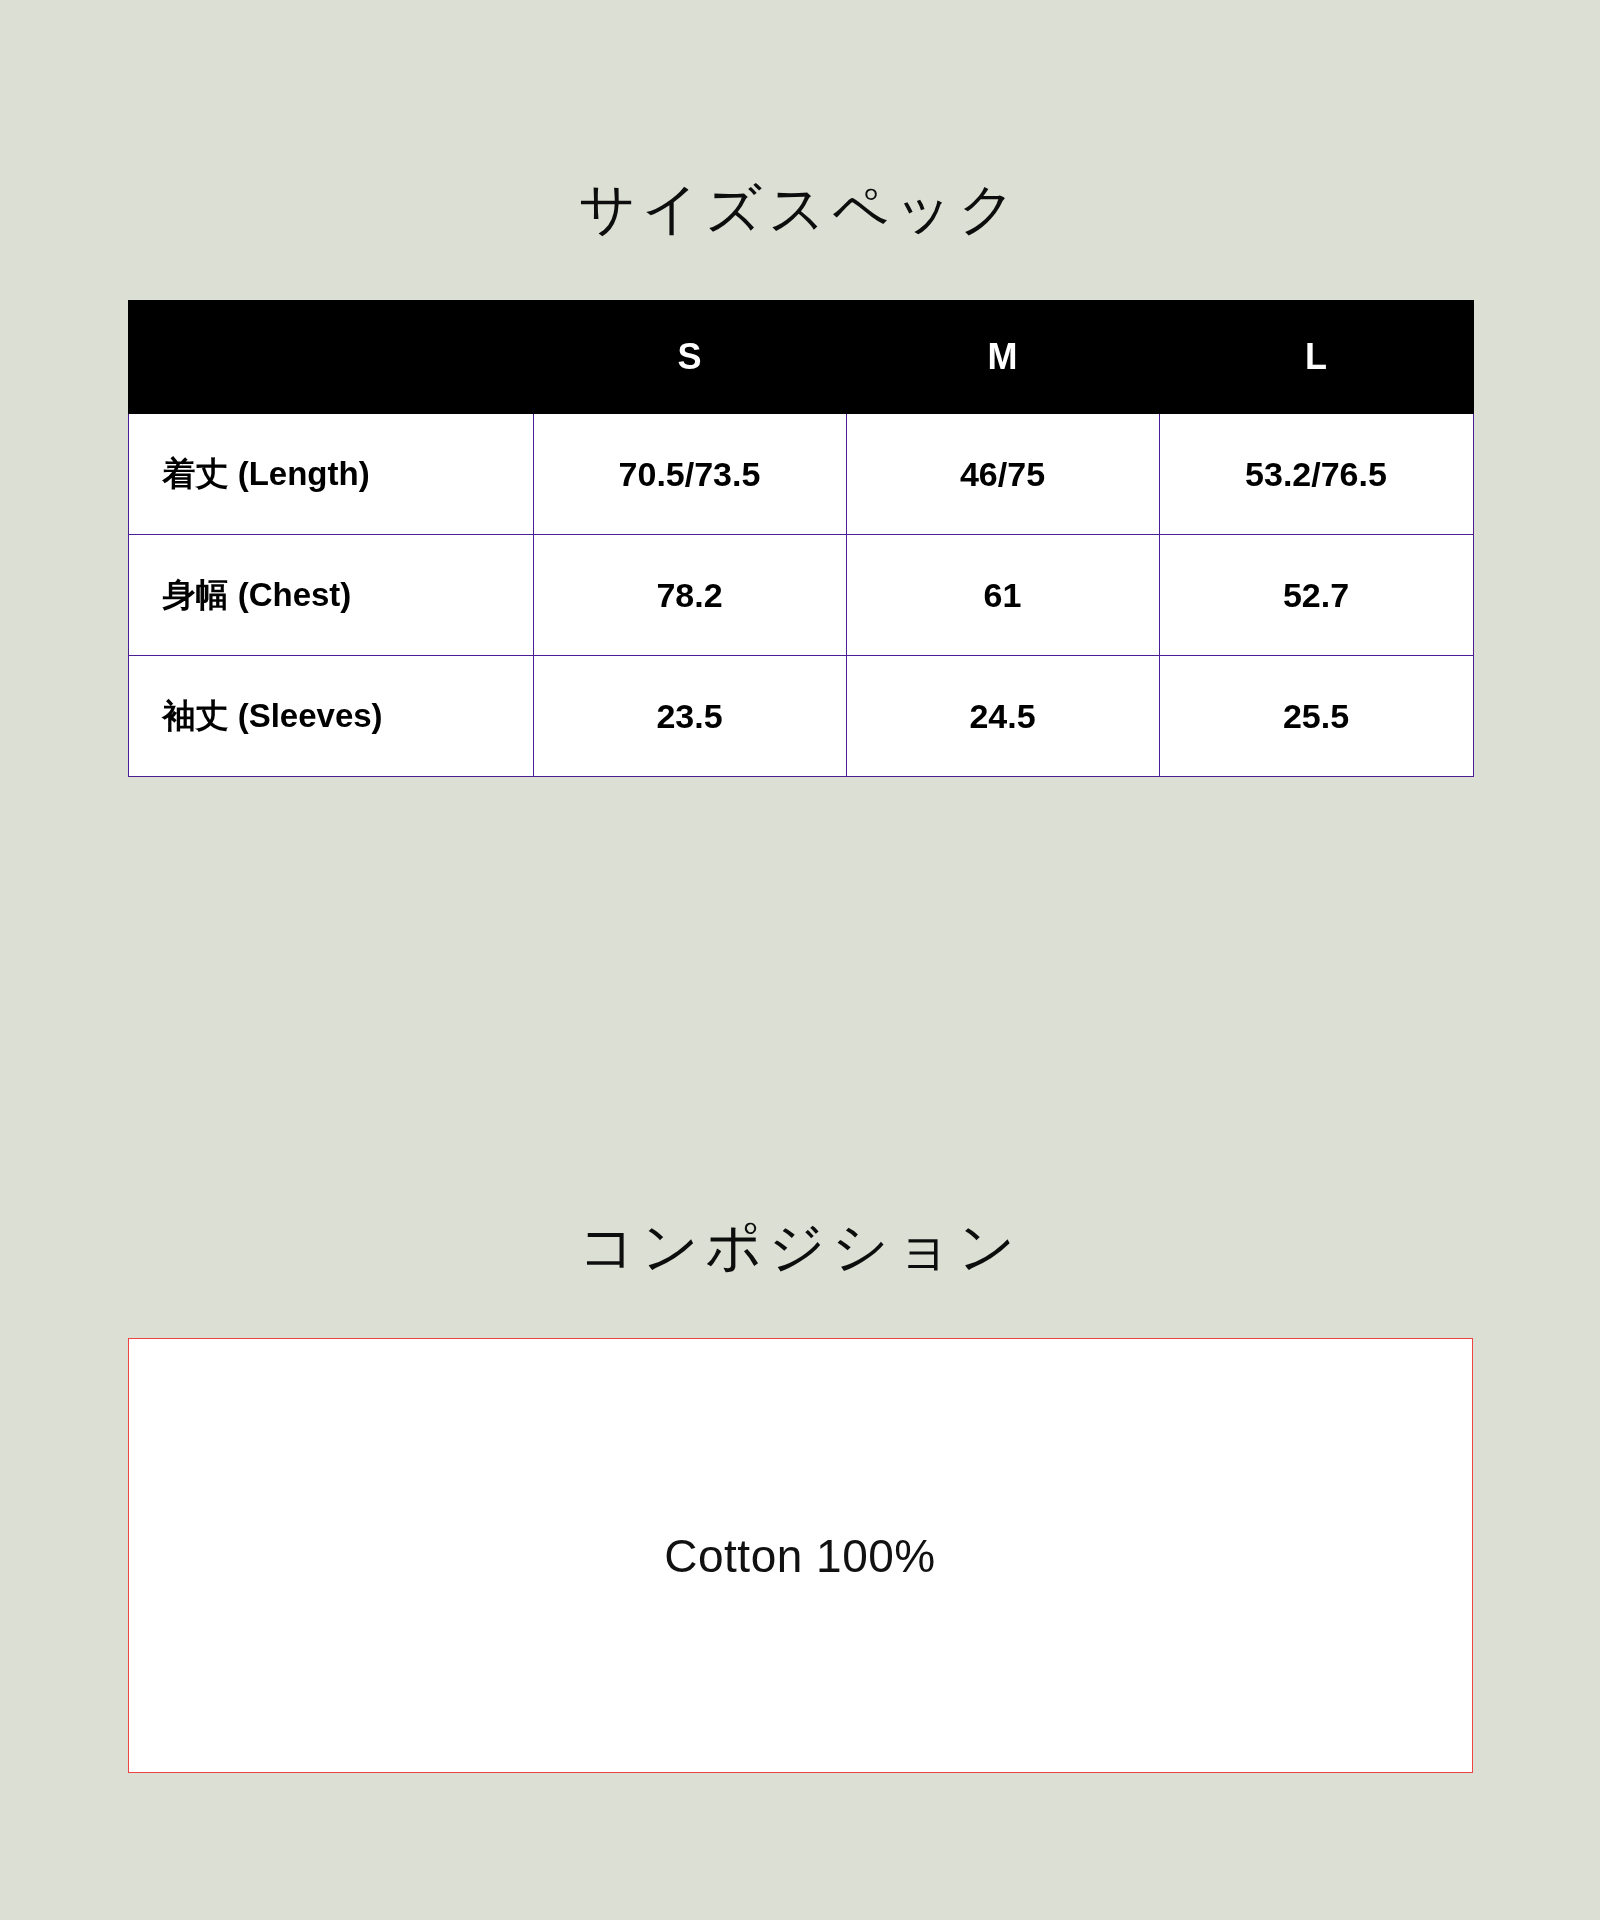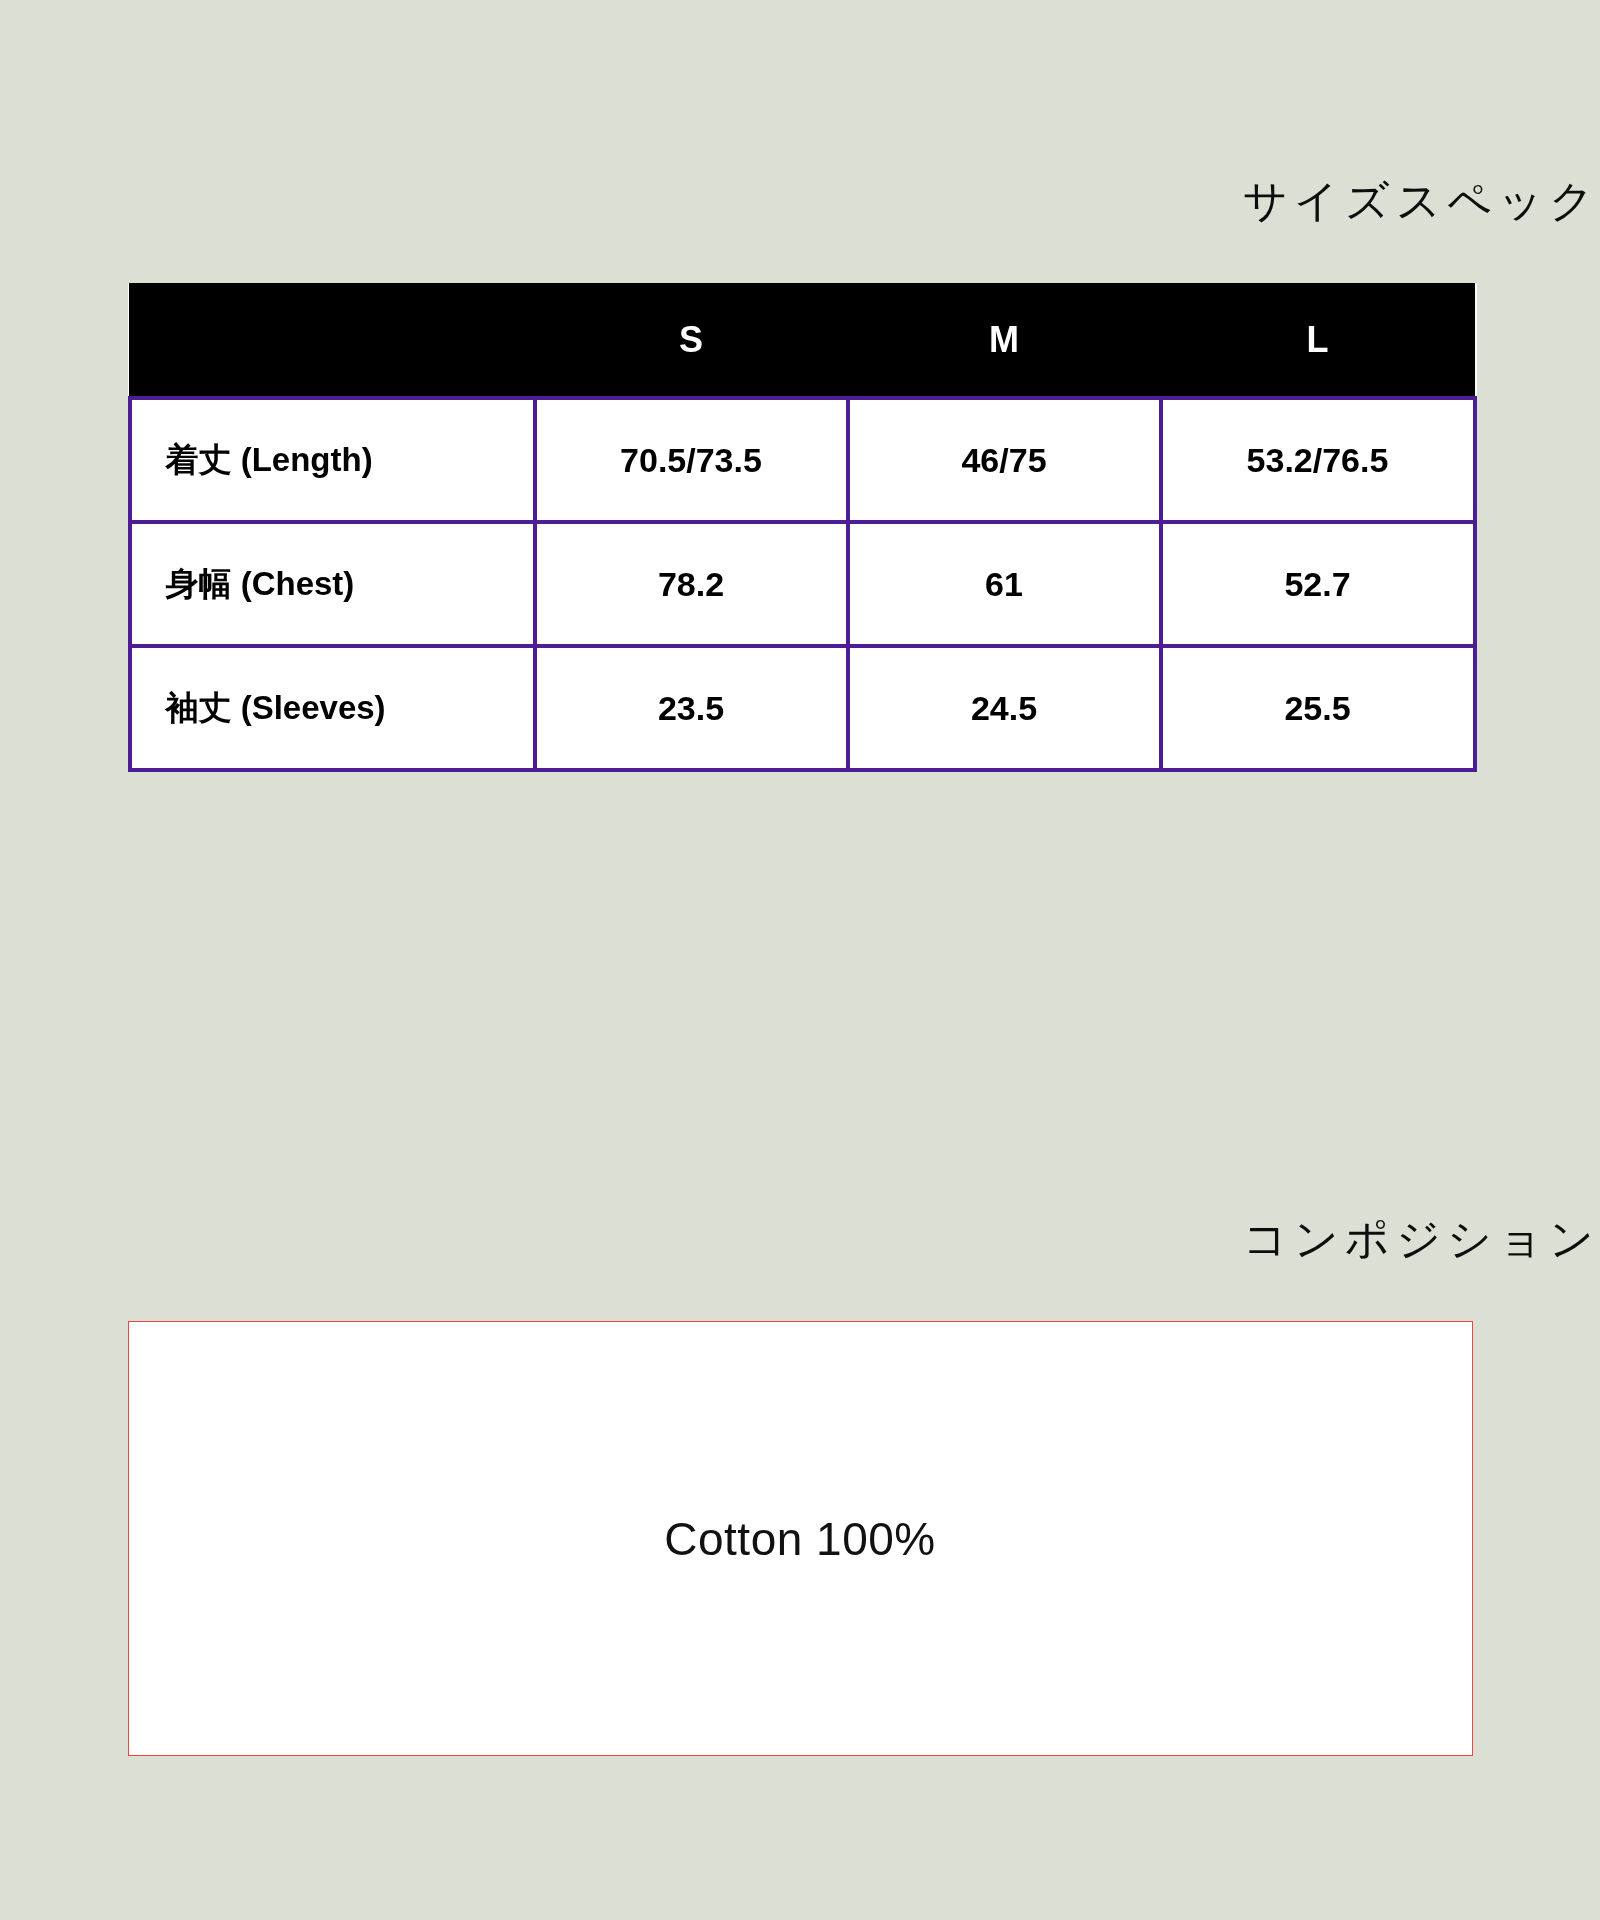--- a/index.html
+++ b/index.html
@@ -16,22 +16,22 @@
   }
   .page {
     position: relative;
     width: 1600px;
     height: 1920px;
     box-sizing: border-box;
   }
 
   
   .section-title {
-    text-align: right;
-    font-size: 44px;
+    text-align: center;
+    font-size: 56px;
     font-weight: 400;
     letter-spacing: 6px;
     color: #0d0d0d;
     margin: 0;
   }
 
   #size-section {
     position: absolute;
     left: 0;
     top: 0;
@@ -48,21 +48,21 @@
   }
 
   table.spec {
     border-collapse: collapse;
     width: 100%;
     table-layout: fixed;
     background: #ffffff;
   }
   table.spec th,
   table.spec td {
-    border: 4px solid #4c1d95;
+    border: 1px solid #4c1d95;
     height: 120px;
     font-size: 34px;
     font-weight: bold;
     text-align: center;
     vertical-align: middle;
     padding: 0;
   }
   table.spec thead th {
     background: #000000;
     color: #ffffff;

